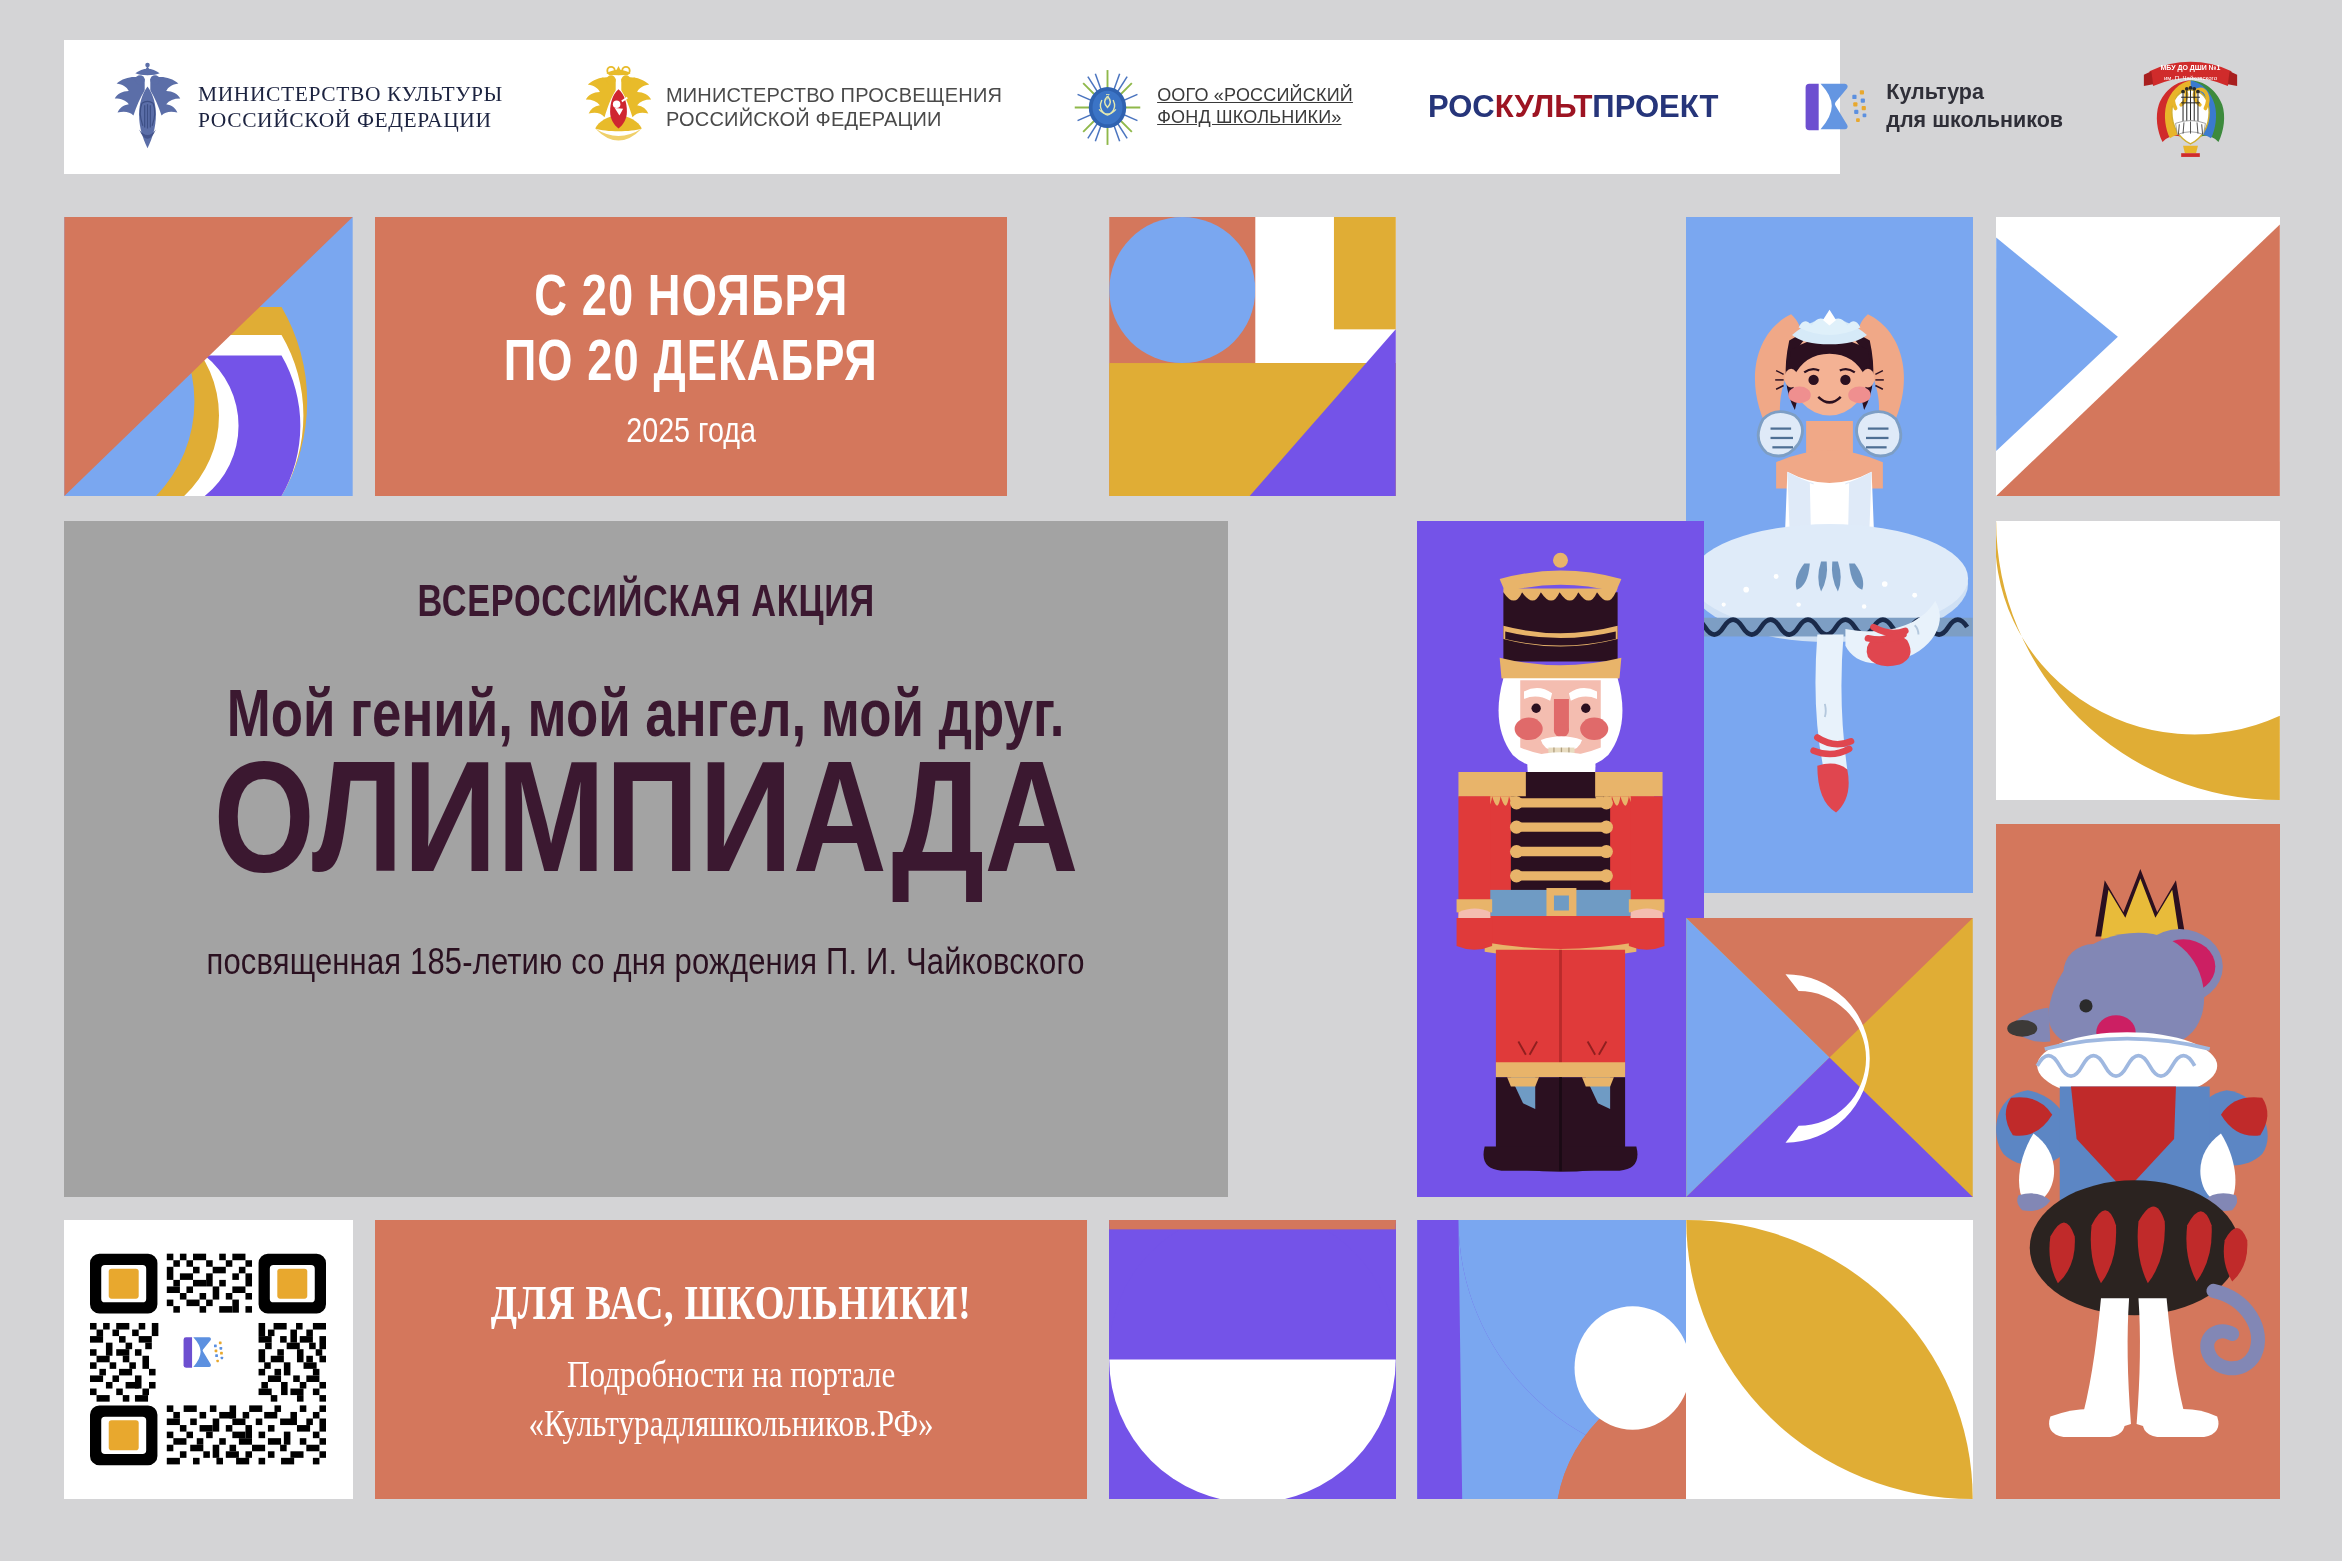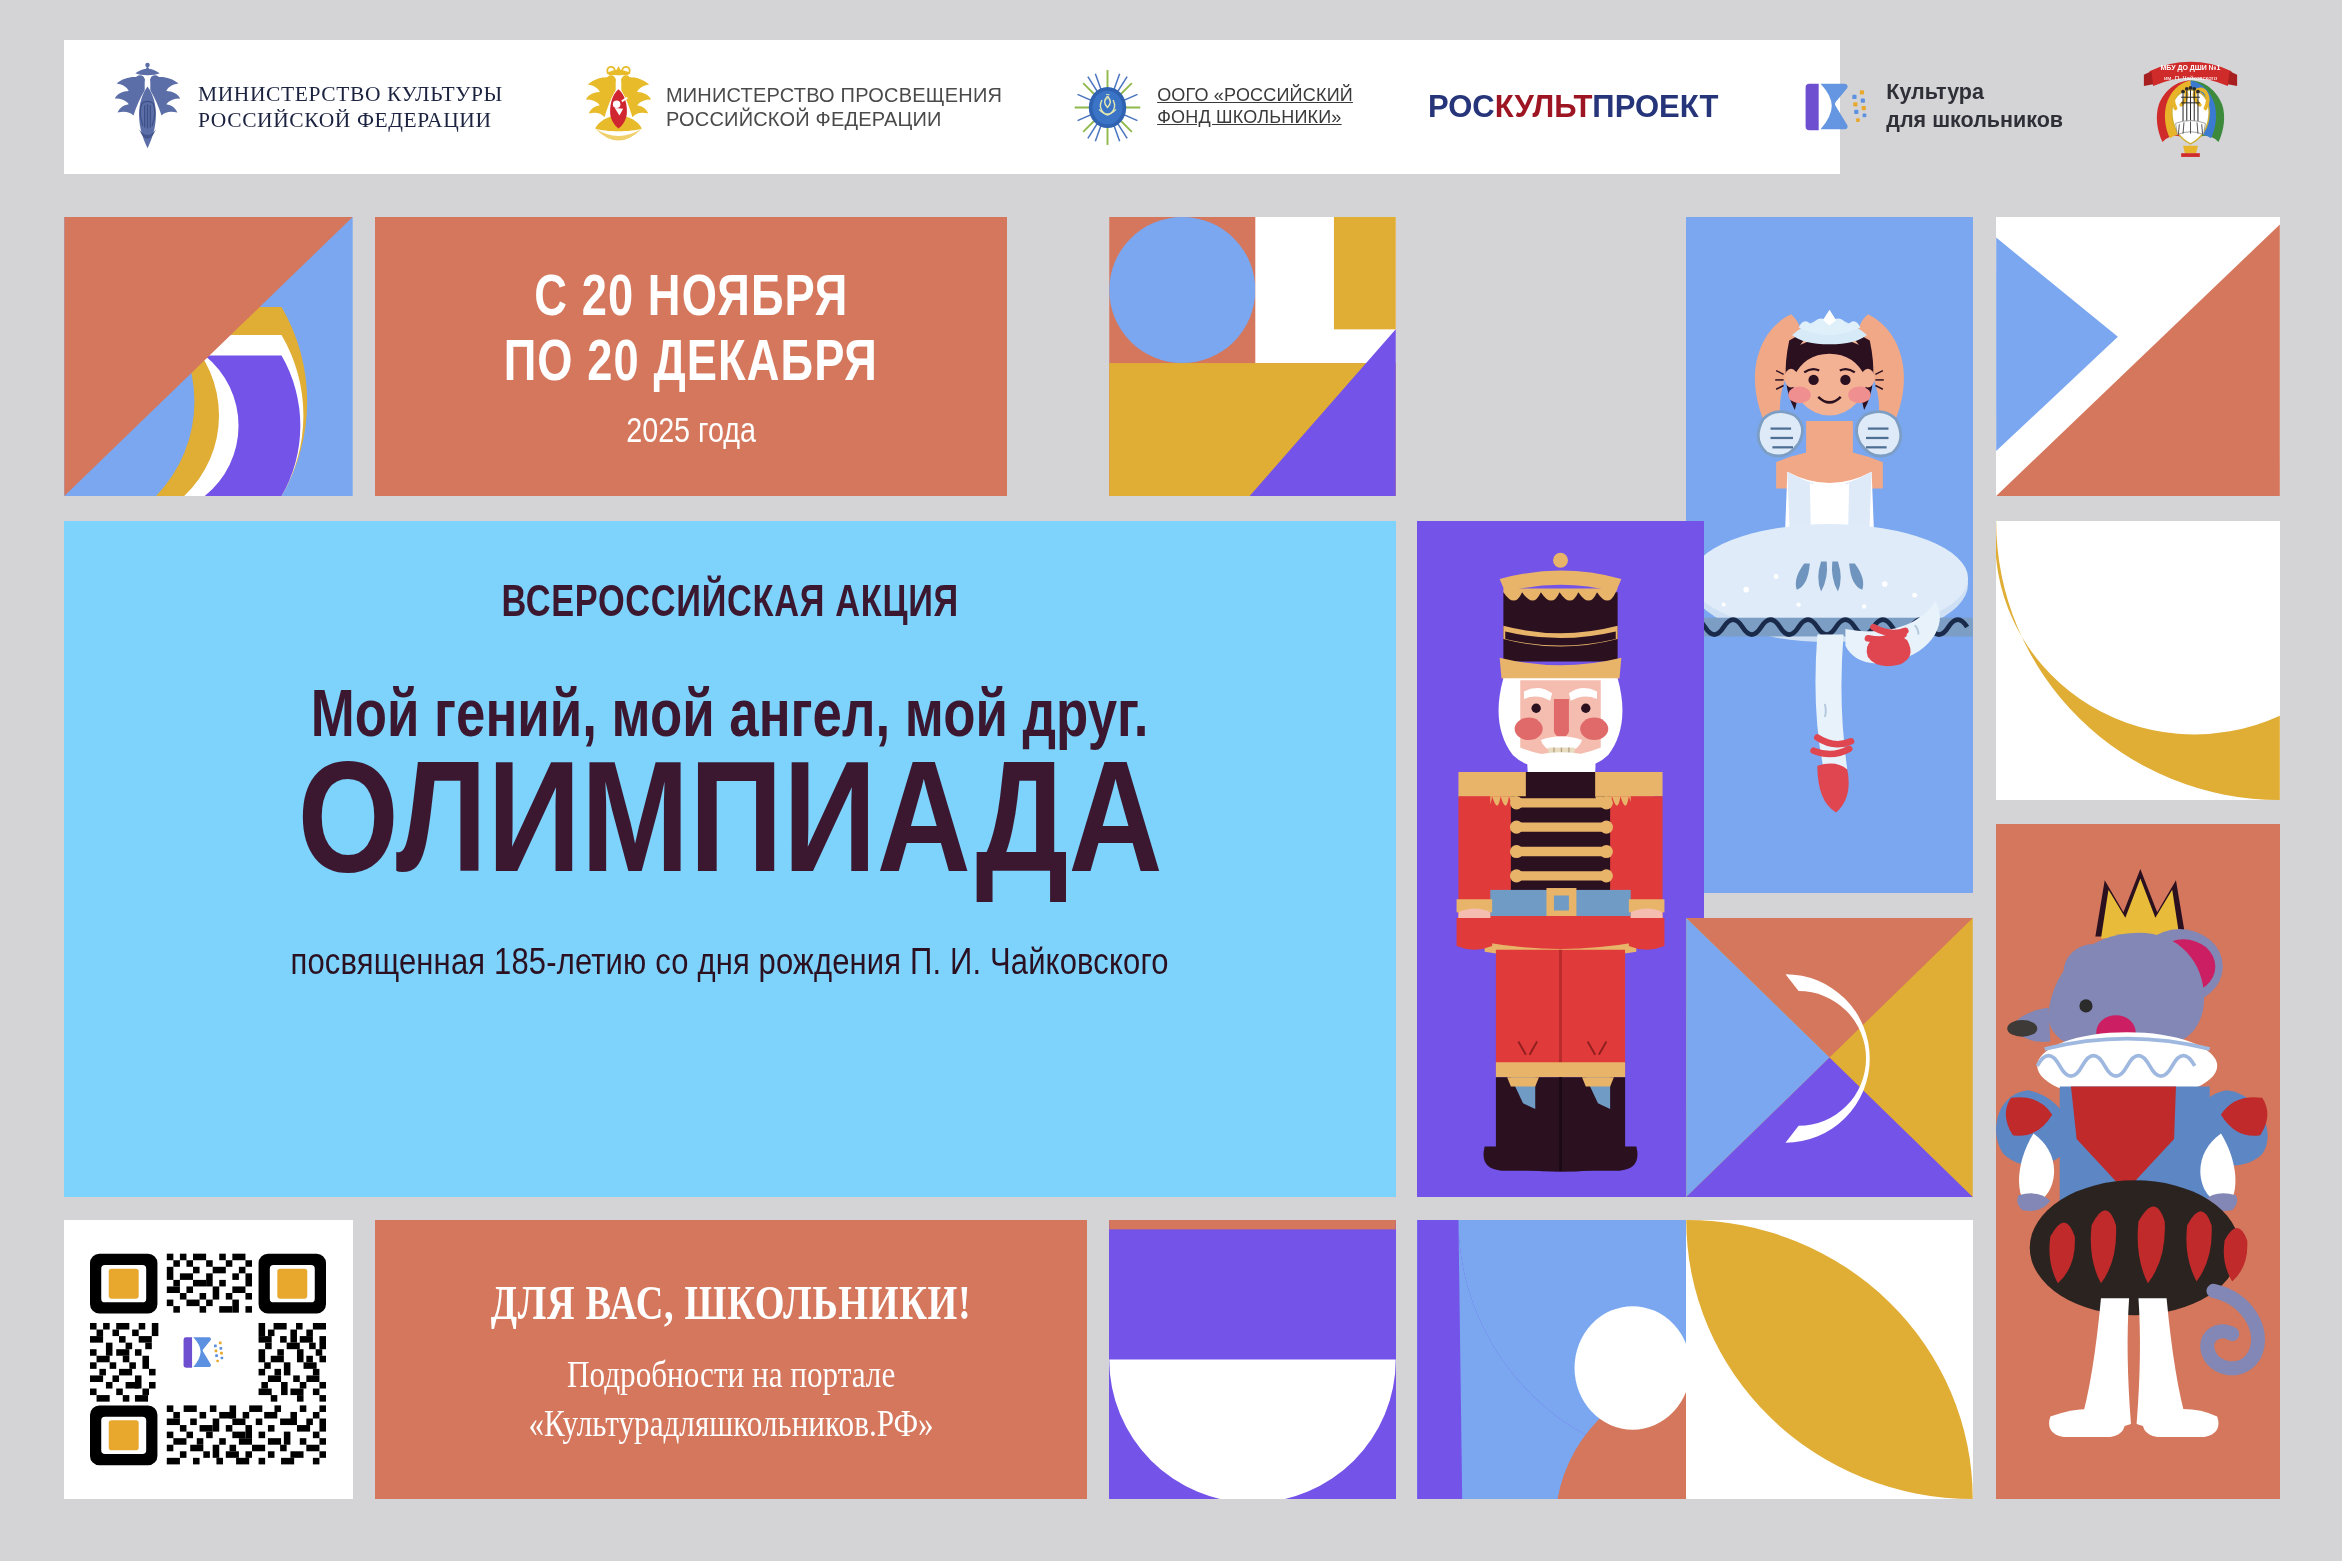--- a/index.html
+++ b/index.html
@@ -53,21 +53,21 @@
   .tile { position:absolute; overflow:hidden; }
 
   
   #t-tl      { left:64px;  top:217px;  width:289px;  height:279px; }
   #t-dates   { left:375px; top:217px;  width:632px;  height:279px; background:#d4775c; }
   #t-geo1    { left:1109px;top:217px;  width:287px;  height:279px; }
   #t-ballet  { left:1686px;top:217px;  width:287px;  height:676px; background:#7aa7f0; }
   #t-tr      { left:1996px;top:217px;  width:284px;  height:279px; background:#ffffff; }
 
   
-  #t-main    { left:64px;  top:521px;  width:1332px; height:676px; background:#7dd3fc; }
+  #t-main    { left:64px;  top:521px;  width:1164px; height:676px; background:#a3a3a3; }
   #t-nutcr   { left:1417px;top:521px;  width:287px;  height:676px; background:#7453e8; }
   #t-donut   { left:1996px;top:521px;  width:284px;  height:279px; background:#ffffff; }
 
   
   #t-tri2    { left:1686px;top:918px;  width:287px;  height:279px; }
   #t-mouse   { left:1996px;top:824px;  width:284px;  height:675px; background:#d4775c; }
 
   
   #t-qr      { left:64px;  top:1220px; width:289px;  height:279px; background:#ffffff; }
   #t-foot    { left:375px; top:1220px; width:712px;  height:279px; background:#d4775c;font-family:Liberation Serif, serif; }

